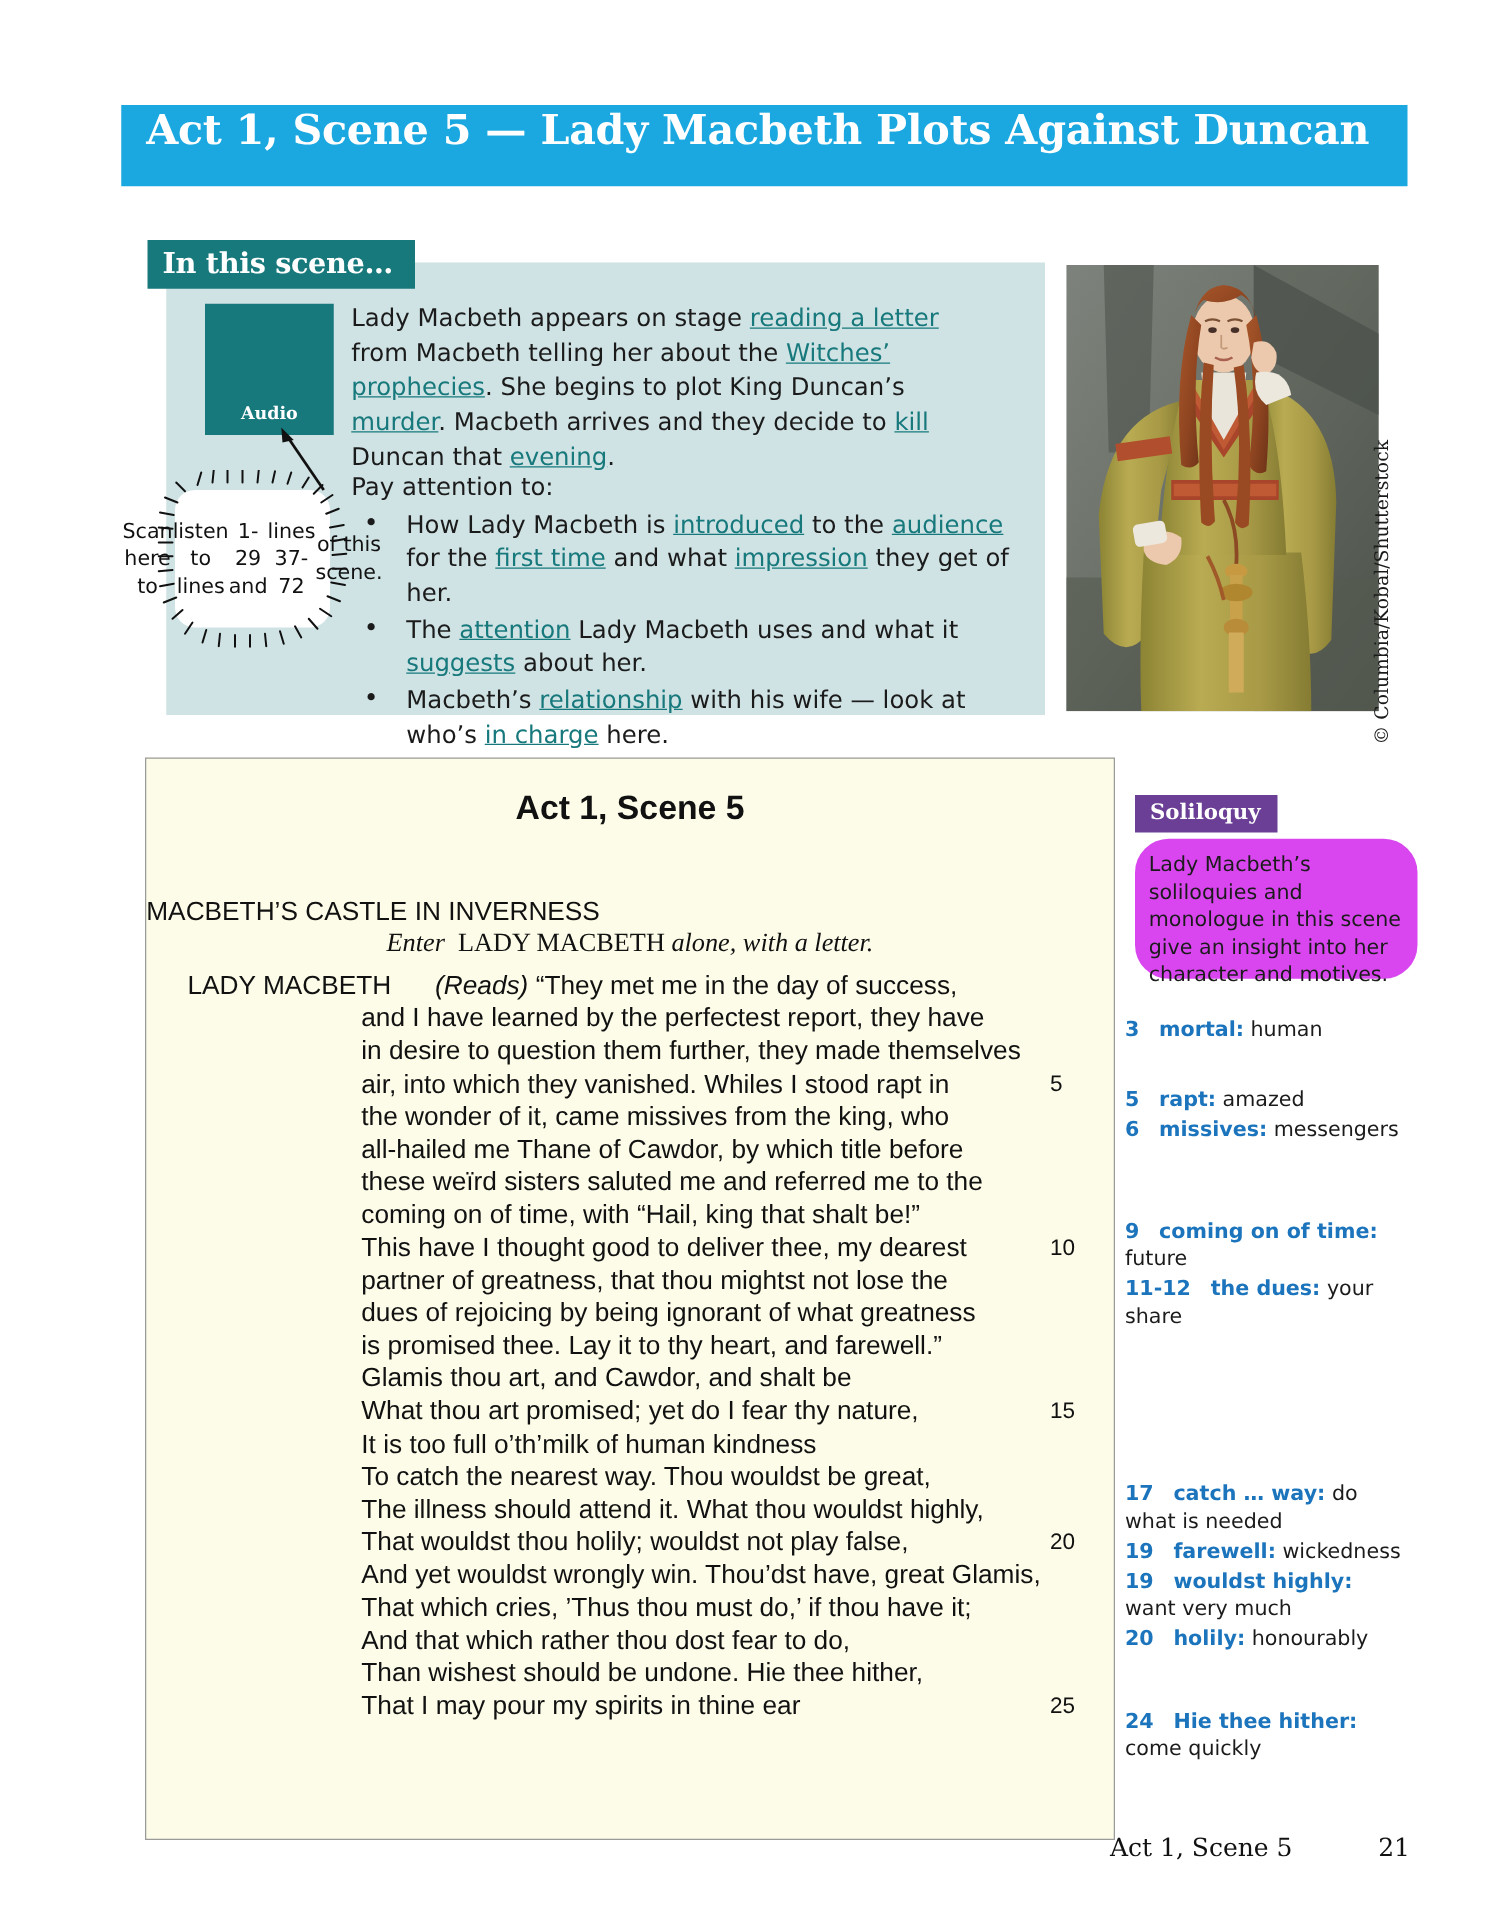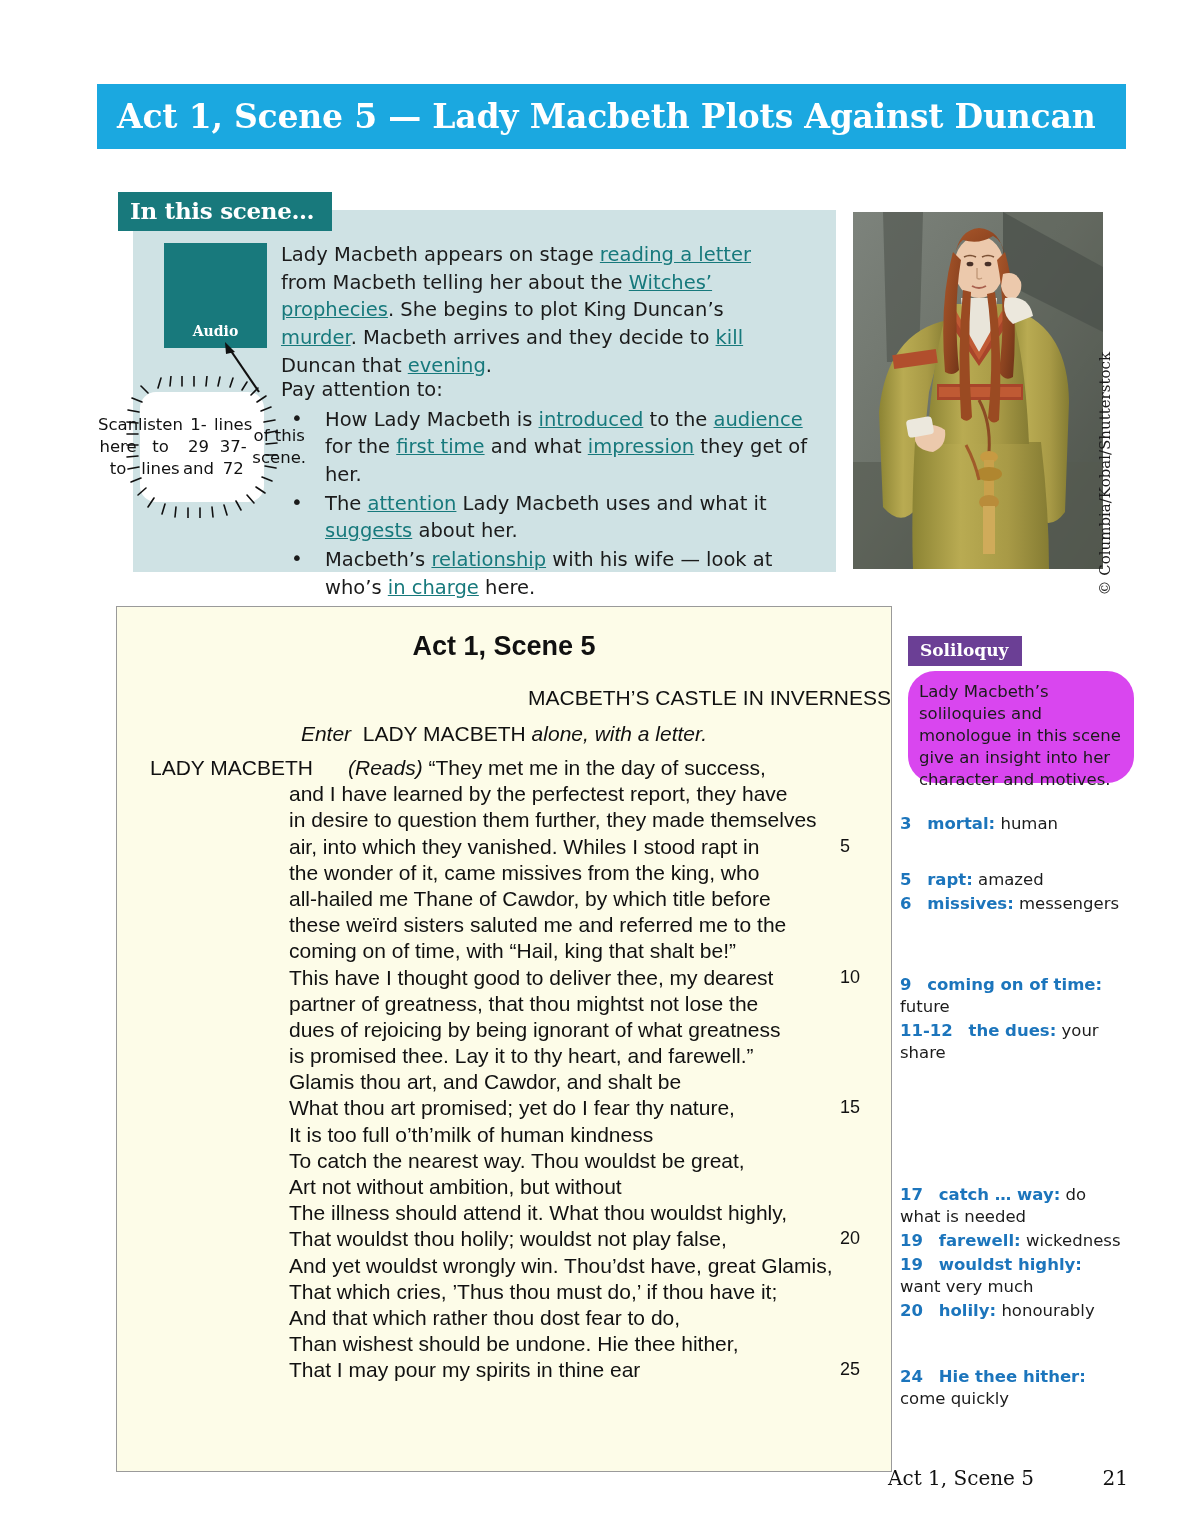--- a/index.html
+++ b/index.html
@@ -9,21 +9,21 @@
     background:#ffffff;
     font-family:"Liberation Sans", sans-serif;
     position:relative;
     overflow:hidden;
   }
 
   
   .title-bar{
     position:absolute; left:97px; top:84px; width:1029px; height:65px;
     background:#1BA8E0;
-    display:flex; align-items:center;
+    display:flex; align-items:flex-start;
     padding-left:20px;
   }
   .title-bar .title-text{
     font-family:"DejaVu Serif", serif;
     font-weight:bold;
     font-size:33px;
     color:#ffffff;
     letter-spacing:-0.2px;
     white-space:nowrap;
   }
@@ -101,26 +101,26 @@
   
   .play-box{
     position:absolute; left:116px; top:606px; width:776px; height:866px;
     background:#FDFCE8; border:1px solid #9a9a9a;
   }
   .play-title{
     text-align:center; font-family:"Liberation Sans", sans-serif;
     font-weight:bold; font-size:27px; color:#111; margin-top:24px;
   }
   .stage-loc{
-    text-align:right; font-size:21px; color:#111; margin-top:24px;
+    text-align:left; font-size:21px; color:#111; margin-top:56px;
     font-family:"Liberation Sans", sans-serif;
   }
   .stage-dir{
-    text-align:center; font-size:21px; color:#111; margin-top:12px;
-    font-family:Liberation Sans, sans-serif;
+    text-align:center; font-size:21px; color:#111; margin-top:0;
+    font-family:Liberation Serif, serif;
   }
   .stage-dir i{ font-style:italic; }
 
   .speech{ margin-top:10px; position:relative; }
   .verse-line{
     position:relative; height:26.2px; font-size:21px; color:#111;
     font-family:"Liberation Sans", sans-serif; white-space:nowrap;
   }
   .verse-line .speaker{ position:absolute; left:33px; top:0; }
   .verse-line .vtext{ position:absolute; left:172px; top:0; }
@@ -371,23 +371,20 @@
         <span class="vtext">What thou art promised; yet do I fear thy nature,</span>
         <span class="lnum">15</span>
       </div>
       <div class="verse-line">
         <span class="vtext">It is too full o’th’milk of human kindness</span>
       </div>
       <div class="verse-line">
         <span class="vtext">To catch the nearest way.  Thou wouldst be great,</span>
       </div>
       <div class="verse-line">
-        <span class="vtext">Art not without ambition, but without</span>
-      </div>
-      <div class="verse-line">
         <span class="vtext">The illness should attend it.  What thou wouldst highly,</span>
       </div>
       <div class="verse-line">
         <span class="vtext">That wouldst thou holily; wouldst not play false,</span>
         <span class="lnum">20</span>
       </div>
       <div class="verse-line">
         <span class="vtext">And yet wouldst wrongly win.  Thou’dst have, great Glamis,</span>
       </div>
       <div class="verse-line">

